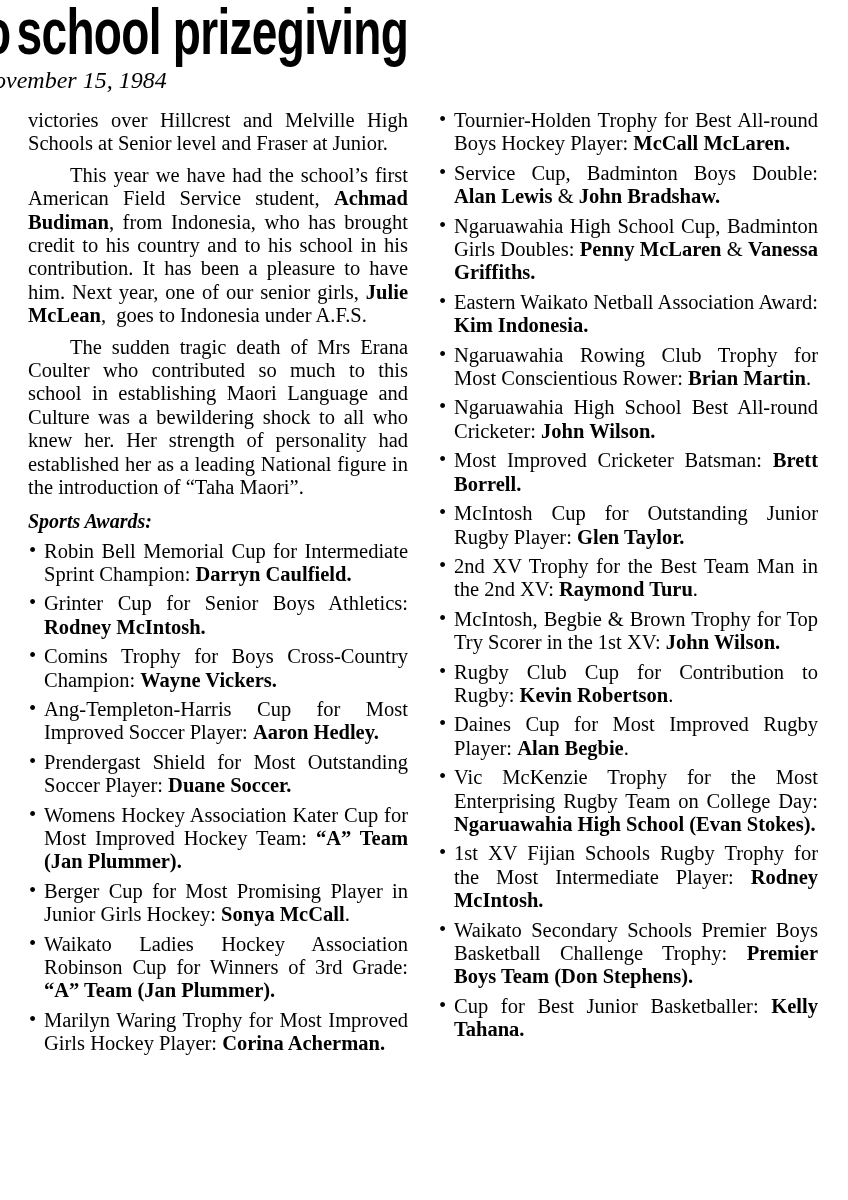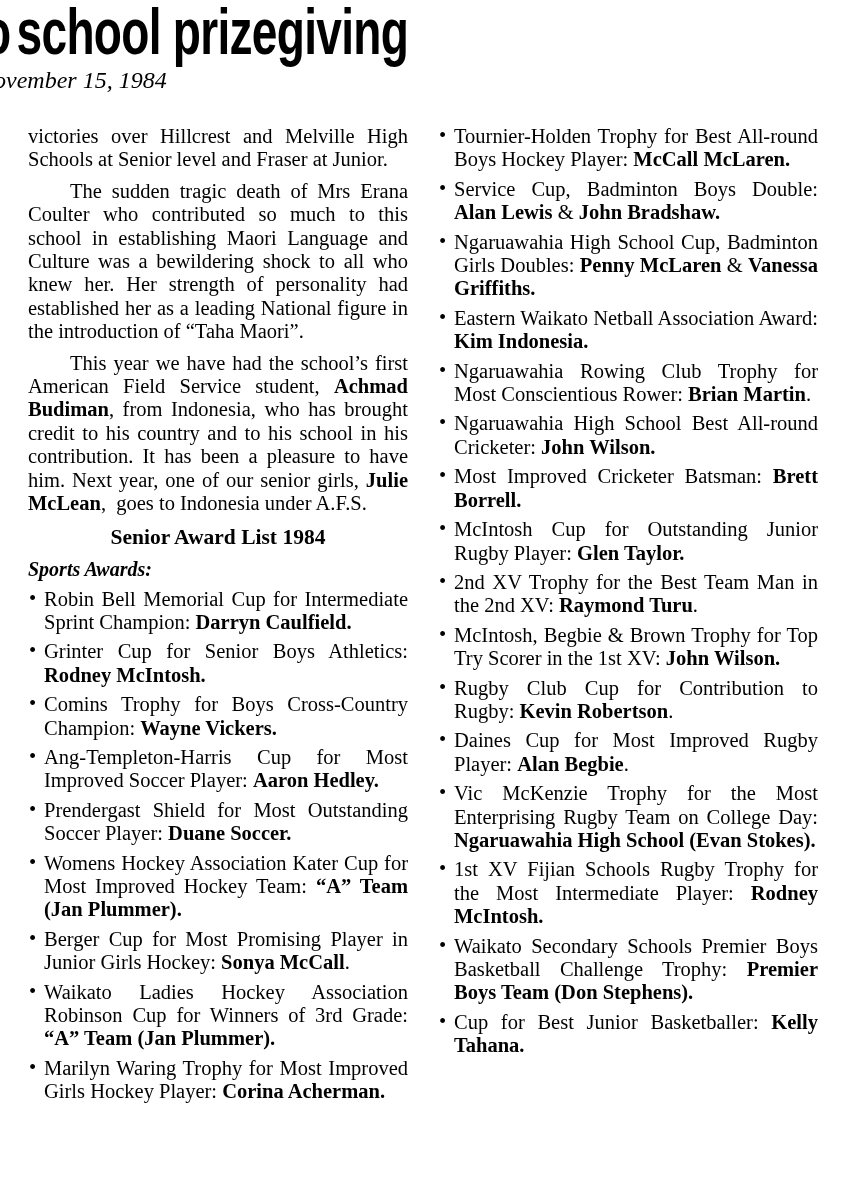--- a/index.html
+++ b/index.html
@@ -51,21 +51,21 @@
     line-height: 26px;
     margin: 6px 0 0 -6px;
     white-space: nowrap;
   }
   
   .columns {
     display: flex;
     gap: 30px;
     padding-left: 28px;
     padding-right: 30px;
-    margin-top: 32px;
+    margin-top: 16px;
     align-items: flex-start;
   }
   .col { width: 380px; }
   .para {
     margin: 0 0 8px 0;
     font-size: 20.5px;
     line-height: 23.4px;
     text-align: justify;
   }
   .para.indent { text-indent: 42px; }
@@ -105,24 +105,23 @@
 
   <header class="masthead">
     <h1 class="headline"><span class="frag">o</span><span>school prizegiving</span></h1>
     <div class="dateline">ovember 15, 1984</div>
   </header>
 
   <div class="columns">
     <div class="col">
       <div id="intro">
           <p class="para"><span>victories over Hillcrest and Melville High Schools at Senior level and Fraser at Junior.</span></p>
+          <p class="para indent"><span>This year we have had the school’s first American Field Service student, </span><b>Achmad Budiman</b><span>, from Indonesia, who has brought credit to his country and to his school in his contribution. It has been a pleasure to have him. Next year, one of our senior girls, </span><b>Julie McLean</b><span>,&nbsp; goes to Indonesia under A.F.S.</span></p>
           <p class="para indent"><span>The sudden tragic death of Mrs Erana Coulter who contributed so much to this school in establishing Maori Language and Culture was a bewildering shock to all who knew her. Her strength of personality had established her as a leading National figure in the introduction of “Taha Maori”.</span></p>
-          <p class="para indent"><span>This year we have had the school’s first American Field Service student, </span><b>Achmad Budiman</b><span>, from Indonesia, who has brought credit to his country and to his school in his contribution. It has been a pleasure to have him. Next year, one of our senior girls, </span><b>Julie McLean</b><span>,&nbsp; goes to Indonesia under A.F.S.</span></p>
         </div>
-      <h2 class="section-heading">Senior Award List 1984</h2>
       <h3 class="subsection-heading">Sports Awards:</h3>
       <div id="awards-left">
           <div class="award"><span class="bullet">•</span><span><span>Robin Bell Memorial Cup for Intermediate Sprint Champion: </span><b>Darryn Caulfield.</b></span></div>
           <div class="award"><span class="bullet">•</span><span><span>Grinter Cup for Senior Boys Athletics: </span><b>Rodney McIntosh.</b></span></div>
           <div class="award"><span class="bullet">•</span><span><span>Comins Trophy for Boys Cross-Country Champion: </span><b>Wayne Vickers.</b></span></div>
           <div class="award"><span class="bullet">•</span><span><span>Ang-Templeton-Harris Cup for Most Improved Soccer Player: </span><b>Aaron Hedley.</b></span></div>
           <div class="award"><span class="bullet">•</span><span><span>Prendergast Shield for Most Outstanding Soccer Player: </span><b>Duane Soccer.</b></span></div>
           <div class="award"><span class="bullet">•</span><span><span>Womens Hockey Association Kater Cup for Most Improved Hockey Team: </span><b>“A” Team (Jan Plummer).</b></span></div>
           <div class="award"><span class="bullet">•</span><span><span>Berger Cup for Most Promising Player in Junior Girls Hockey: </span><b>Sonya McCall</b><span>.</span></span></div>
           <div class="award"><span class="bullet">•</span><span><span>Waikato Ladies Hockey Association Robinson Cup for Winners of 3rd Grade: </span><b>“A” Team (Jan Plummer).</b></span></div>

